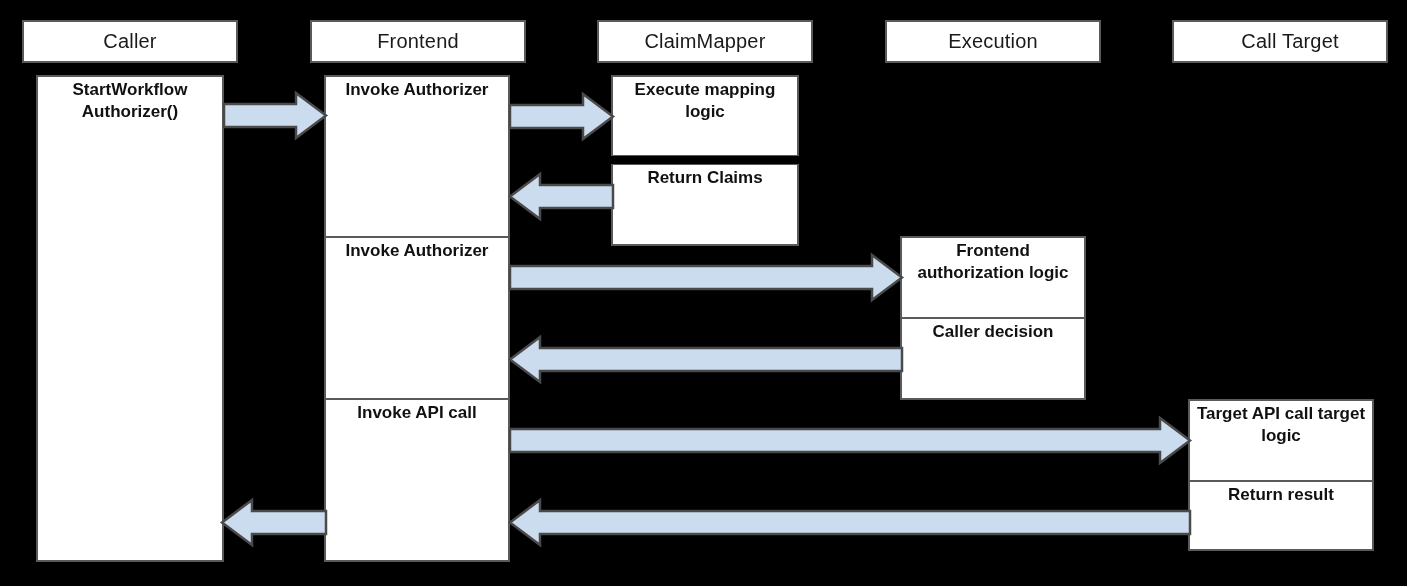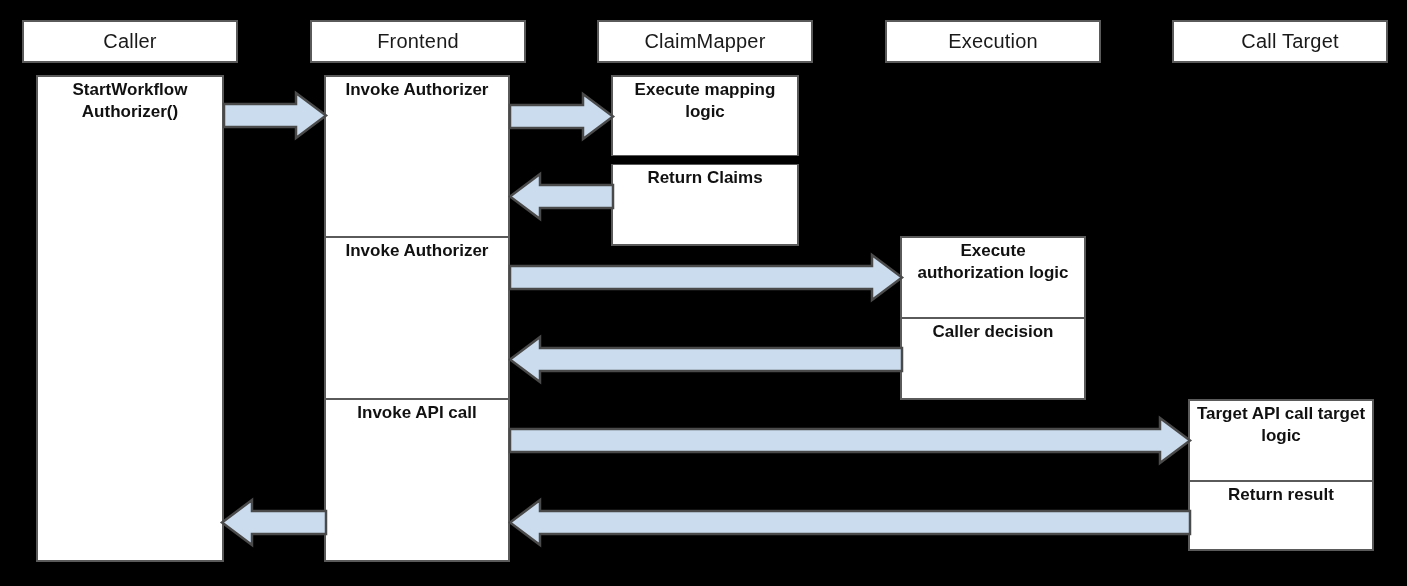--- a/index.html
+++ b/index.html
@@ -99,21 +99,21 @@
   </div>
 
   <div class="act-box sub-top" style="left:611px; top:75px; width:188px; height:81px;">
     <span>Execute mapping logic</span>
   </div>
   <div class="act-box sub-bottom" style="left:611px; top:156px; width:188px; height:82px;margin-top:8px;">
     <span>Return Claims</span>
   </div>
 
   <div class="act-box sub-top" style="left:900px; top:236px; width:186px; height:82px;">
-    <span>Execute authorization logic</span>
+    <span>Frontend authorization logic</span>
   </div>
   <div class="act-box sub-bottom" style="left:900px; top:318px; width:186px; height:82px;">
     <span>Caller decision</span>
   </div>
 
   <div class="act-box sub-top" style="left:1188px; top:399px; width:186px; height:82px;">
     <span>Target API call target logic</span>
   </div>
   <div class="act-box sub-bottom" style="left:1188px; top:481px; width:186px; height:70px;">
     <span>Return result</span>

